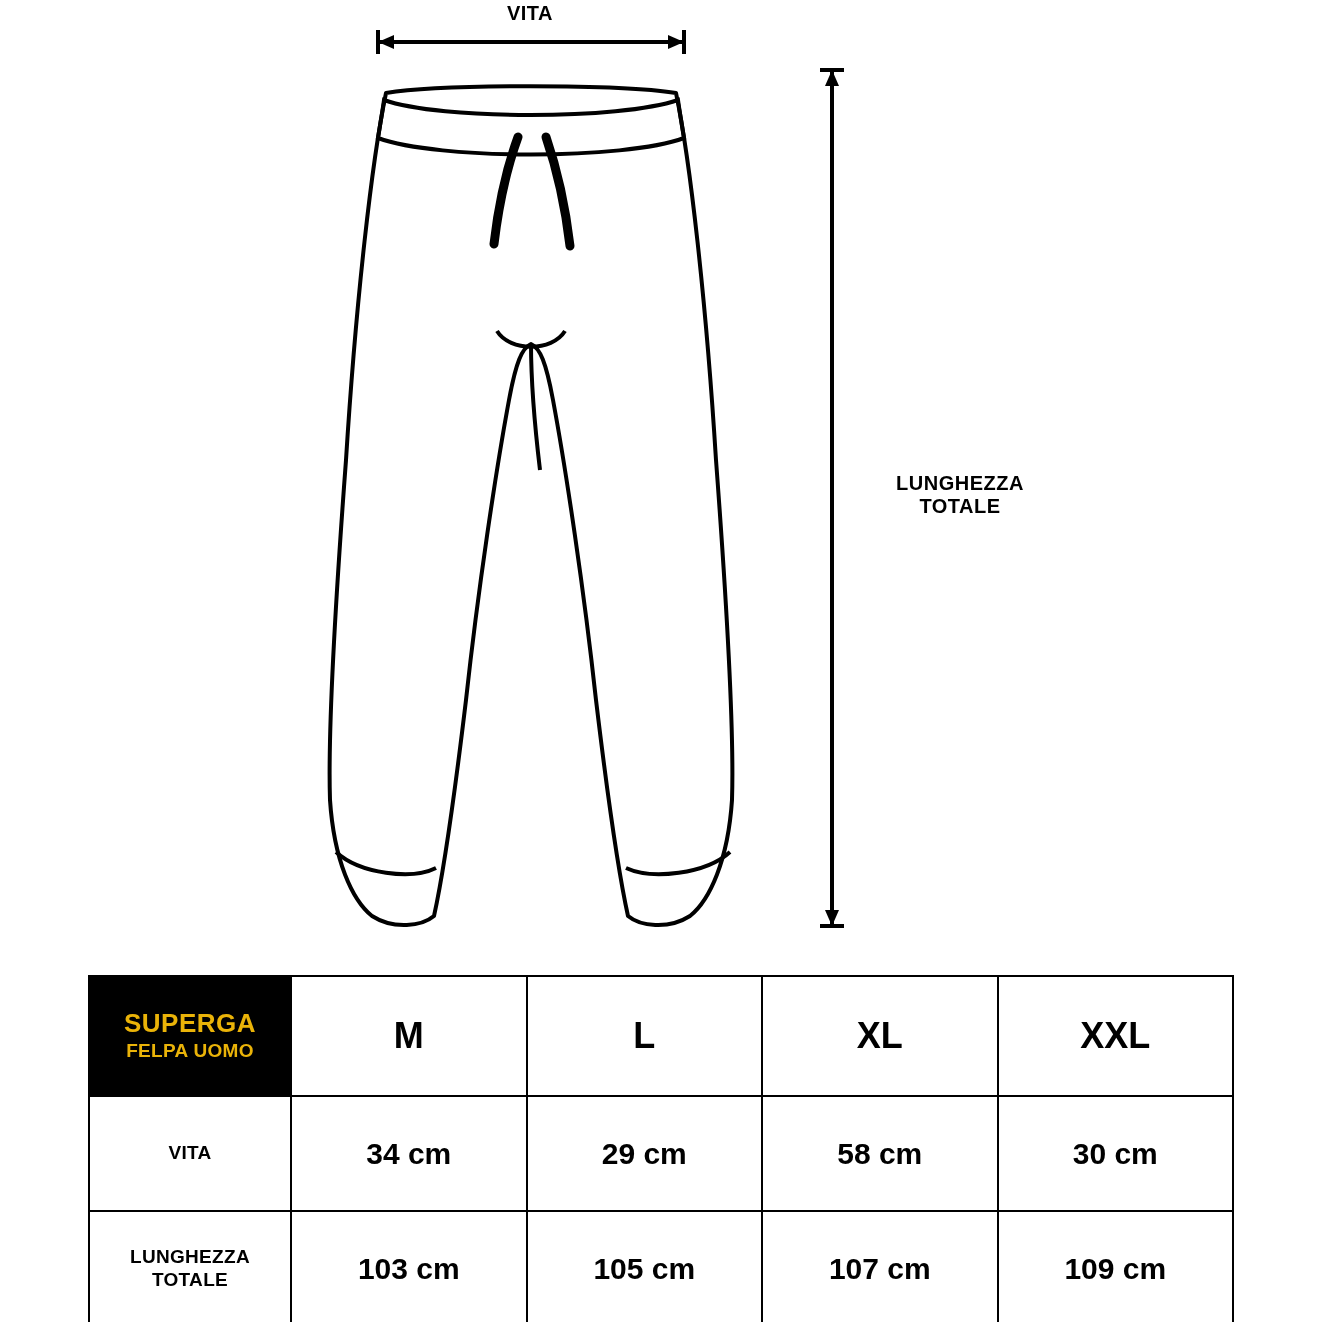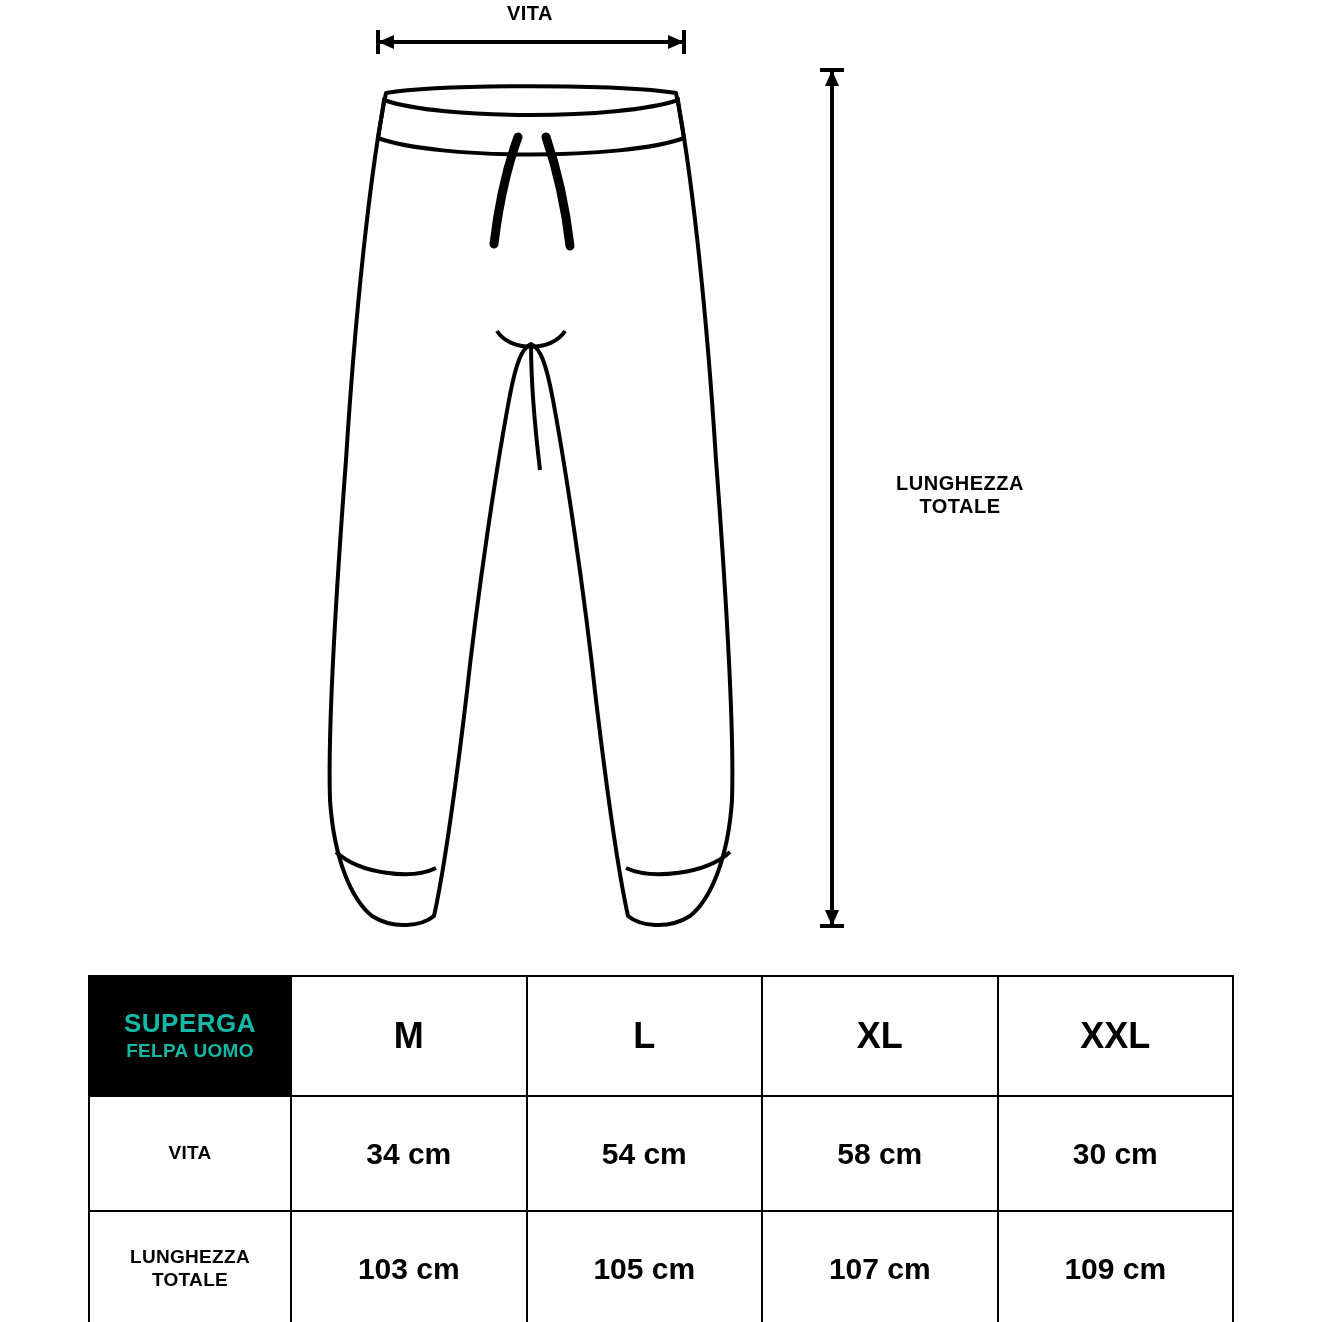--- a/index.html
+++ b/index.html
@@ -63,21 +63,21 @@
     table-layout: fixed;
   }
   #size-table td, #size-table th {
     border: 2px solid #000000;
     text-align: center;
     vertical-align: middle;
     padding: 0;
   }
   .corner-cell {
     background: #000000;
-    color: #14b8a6;
+    color: #eab308;
     width: 200px;
     height: 118px;
     padding: 6px 4px;
   }
   .corner-brand {
     font-size: 26px;
     font-weight: bold;
     letter-spacing: 0.5px;
     display: block;
     line-height: 1.1;
@@ -191,21 +191,21 @@
       <th class="size-head">M</th>
       <th class="size-head">L</th>
       <th class="size-head">XL</th>
       <th class="size-head">XXL</th>
     </tr>
   </thead>
   <tbody>
     <tr>
       <td class="row-header">VITA</td>
       <td class="value-cell">34 cm</td>
-      <td class="value-cell">54 cm</td>
+      <td class="value-cell">29 cm</td>
       <td class="value-cell">58 cm</td>
       <td class="value-cell">30 cm</td>
     </tr>
     <tr>
       <td class="row-header">LUNGHEZZA
 TOTALE</td>
       <td class="value-cell">103 cm</td>
       <td class="value-cell">105 cm</td>
       <td class="value-cell">107 cm</td>
       <td class="value-cell">109 cm</td>

